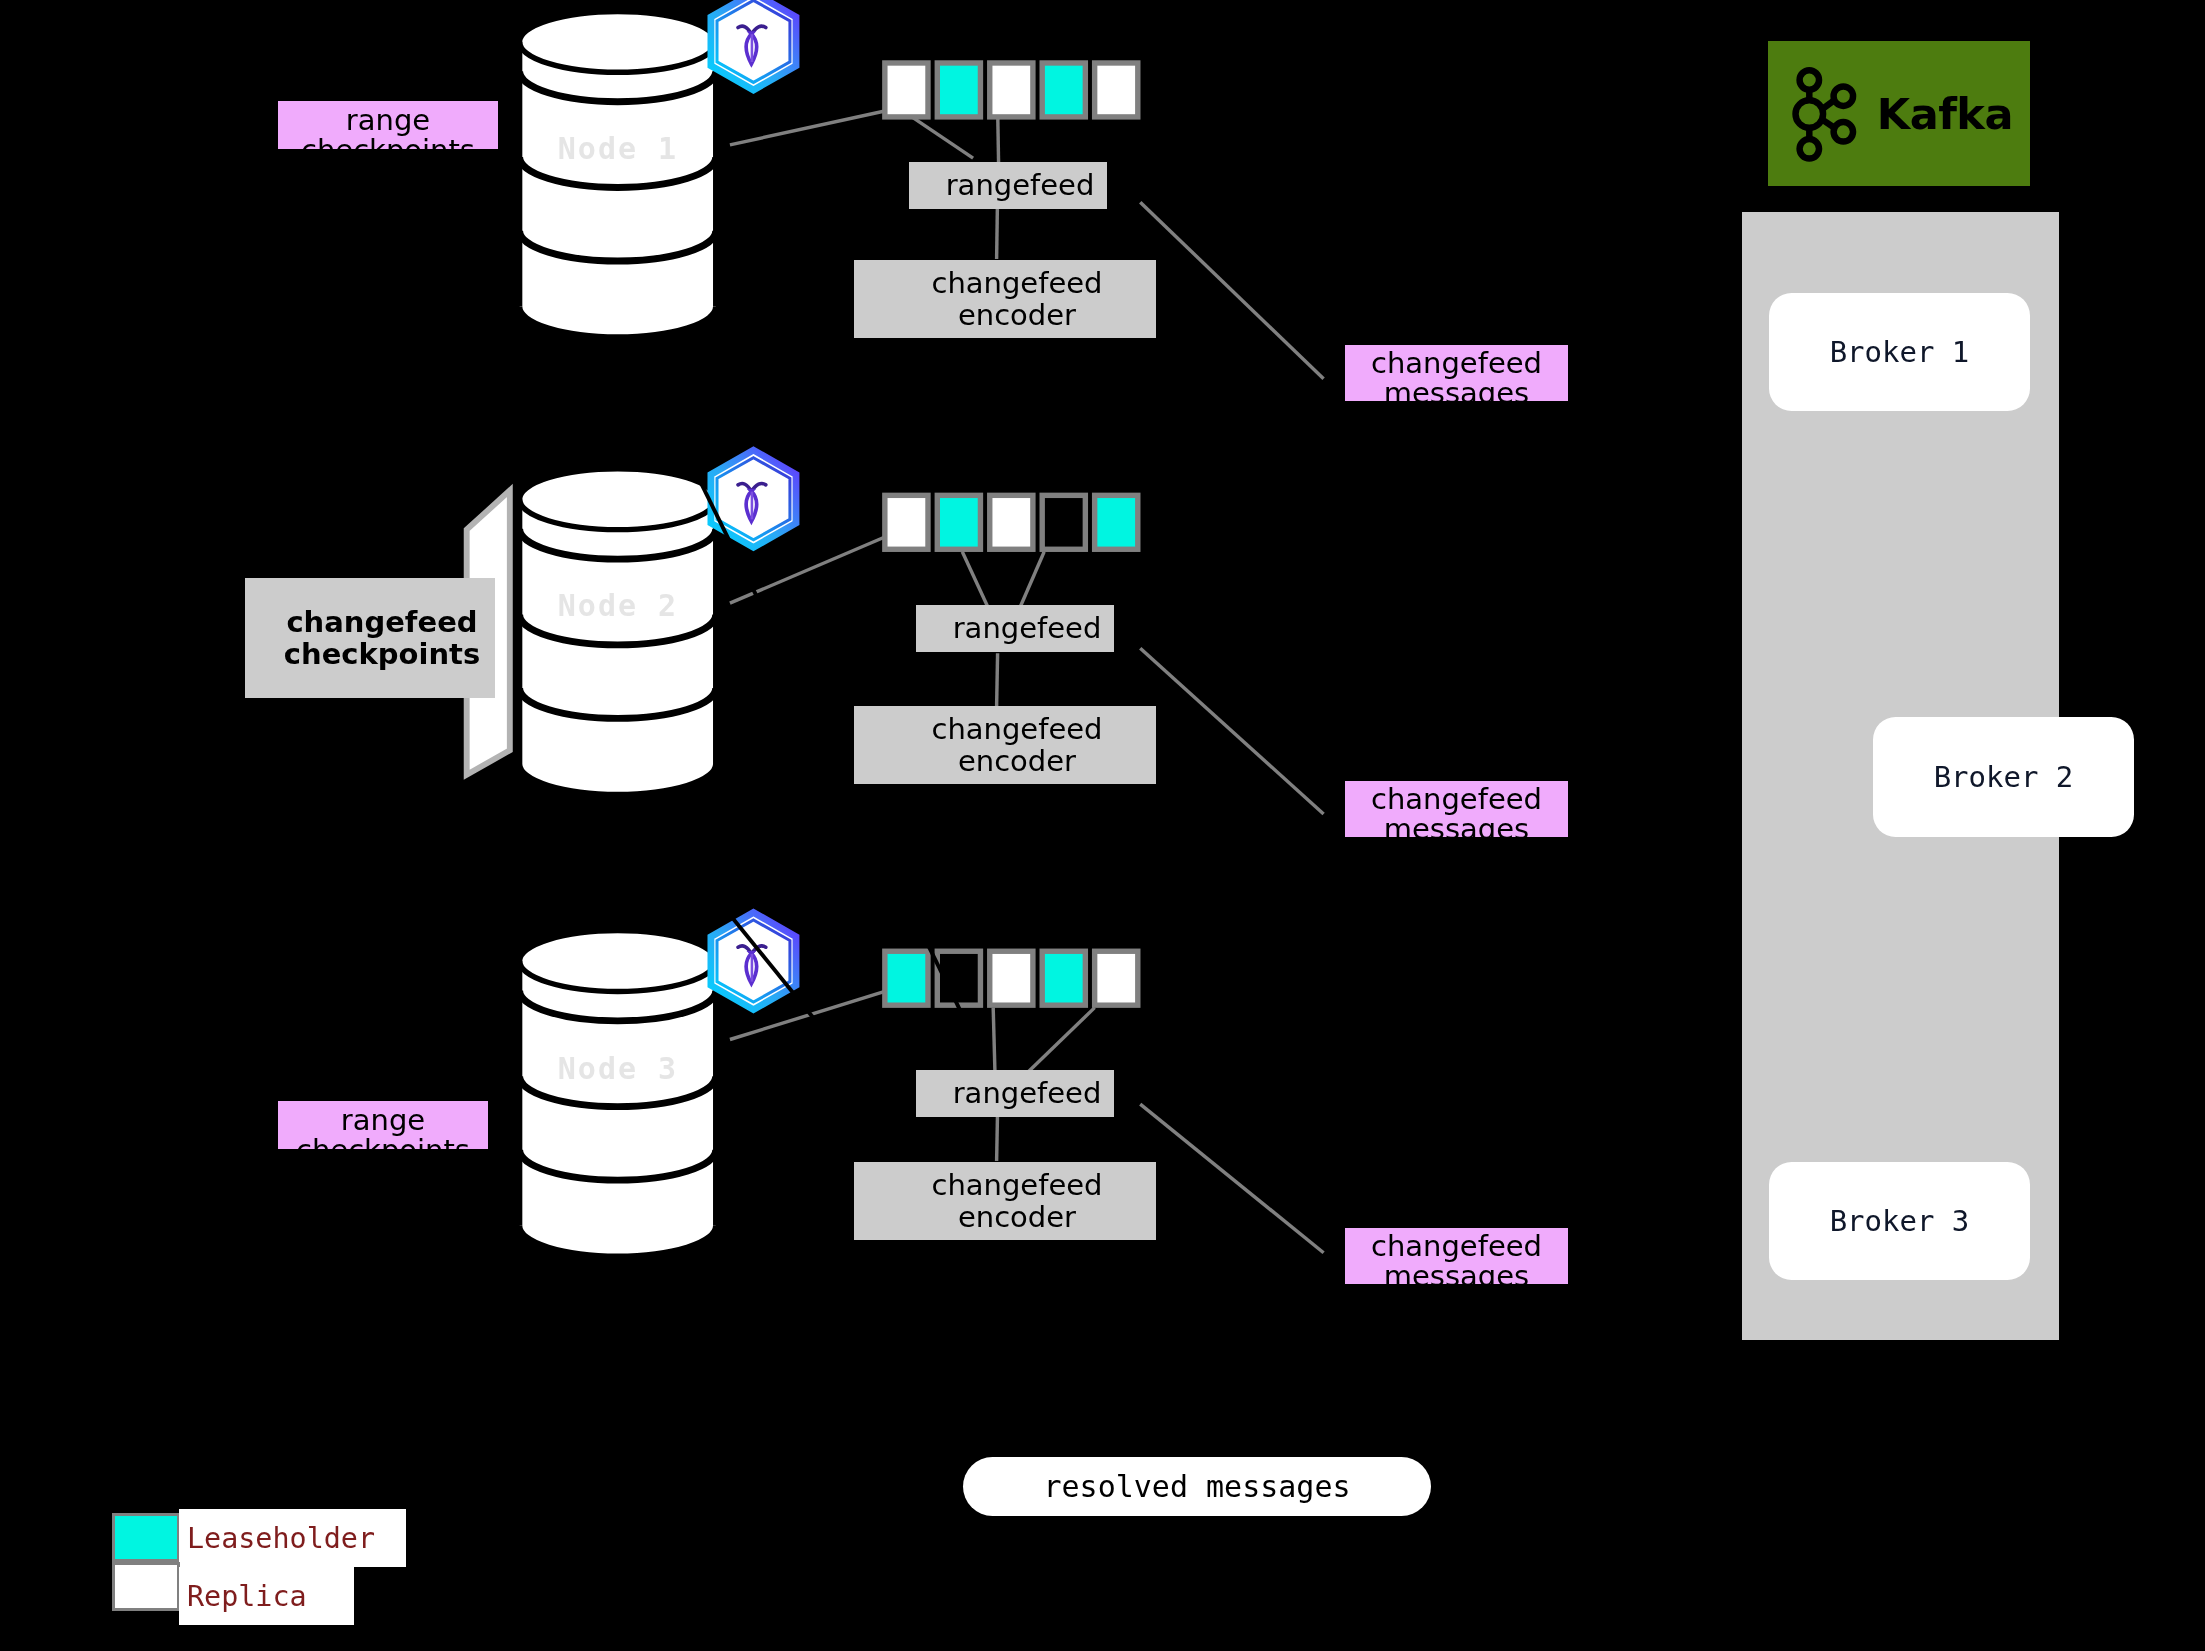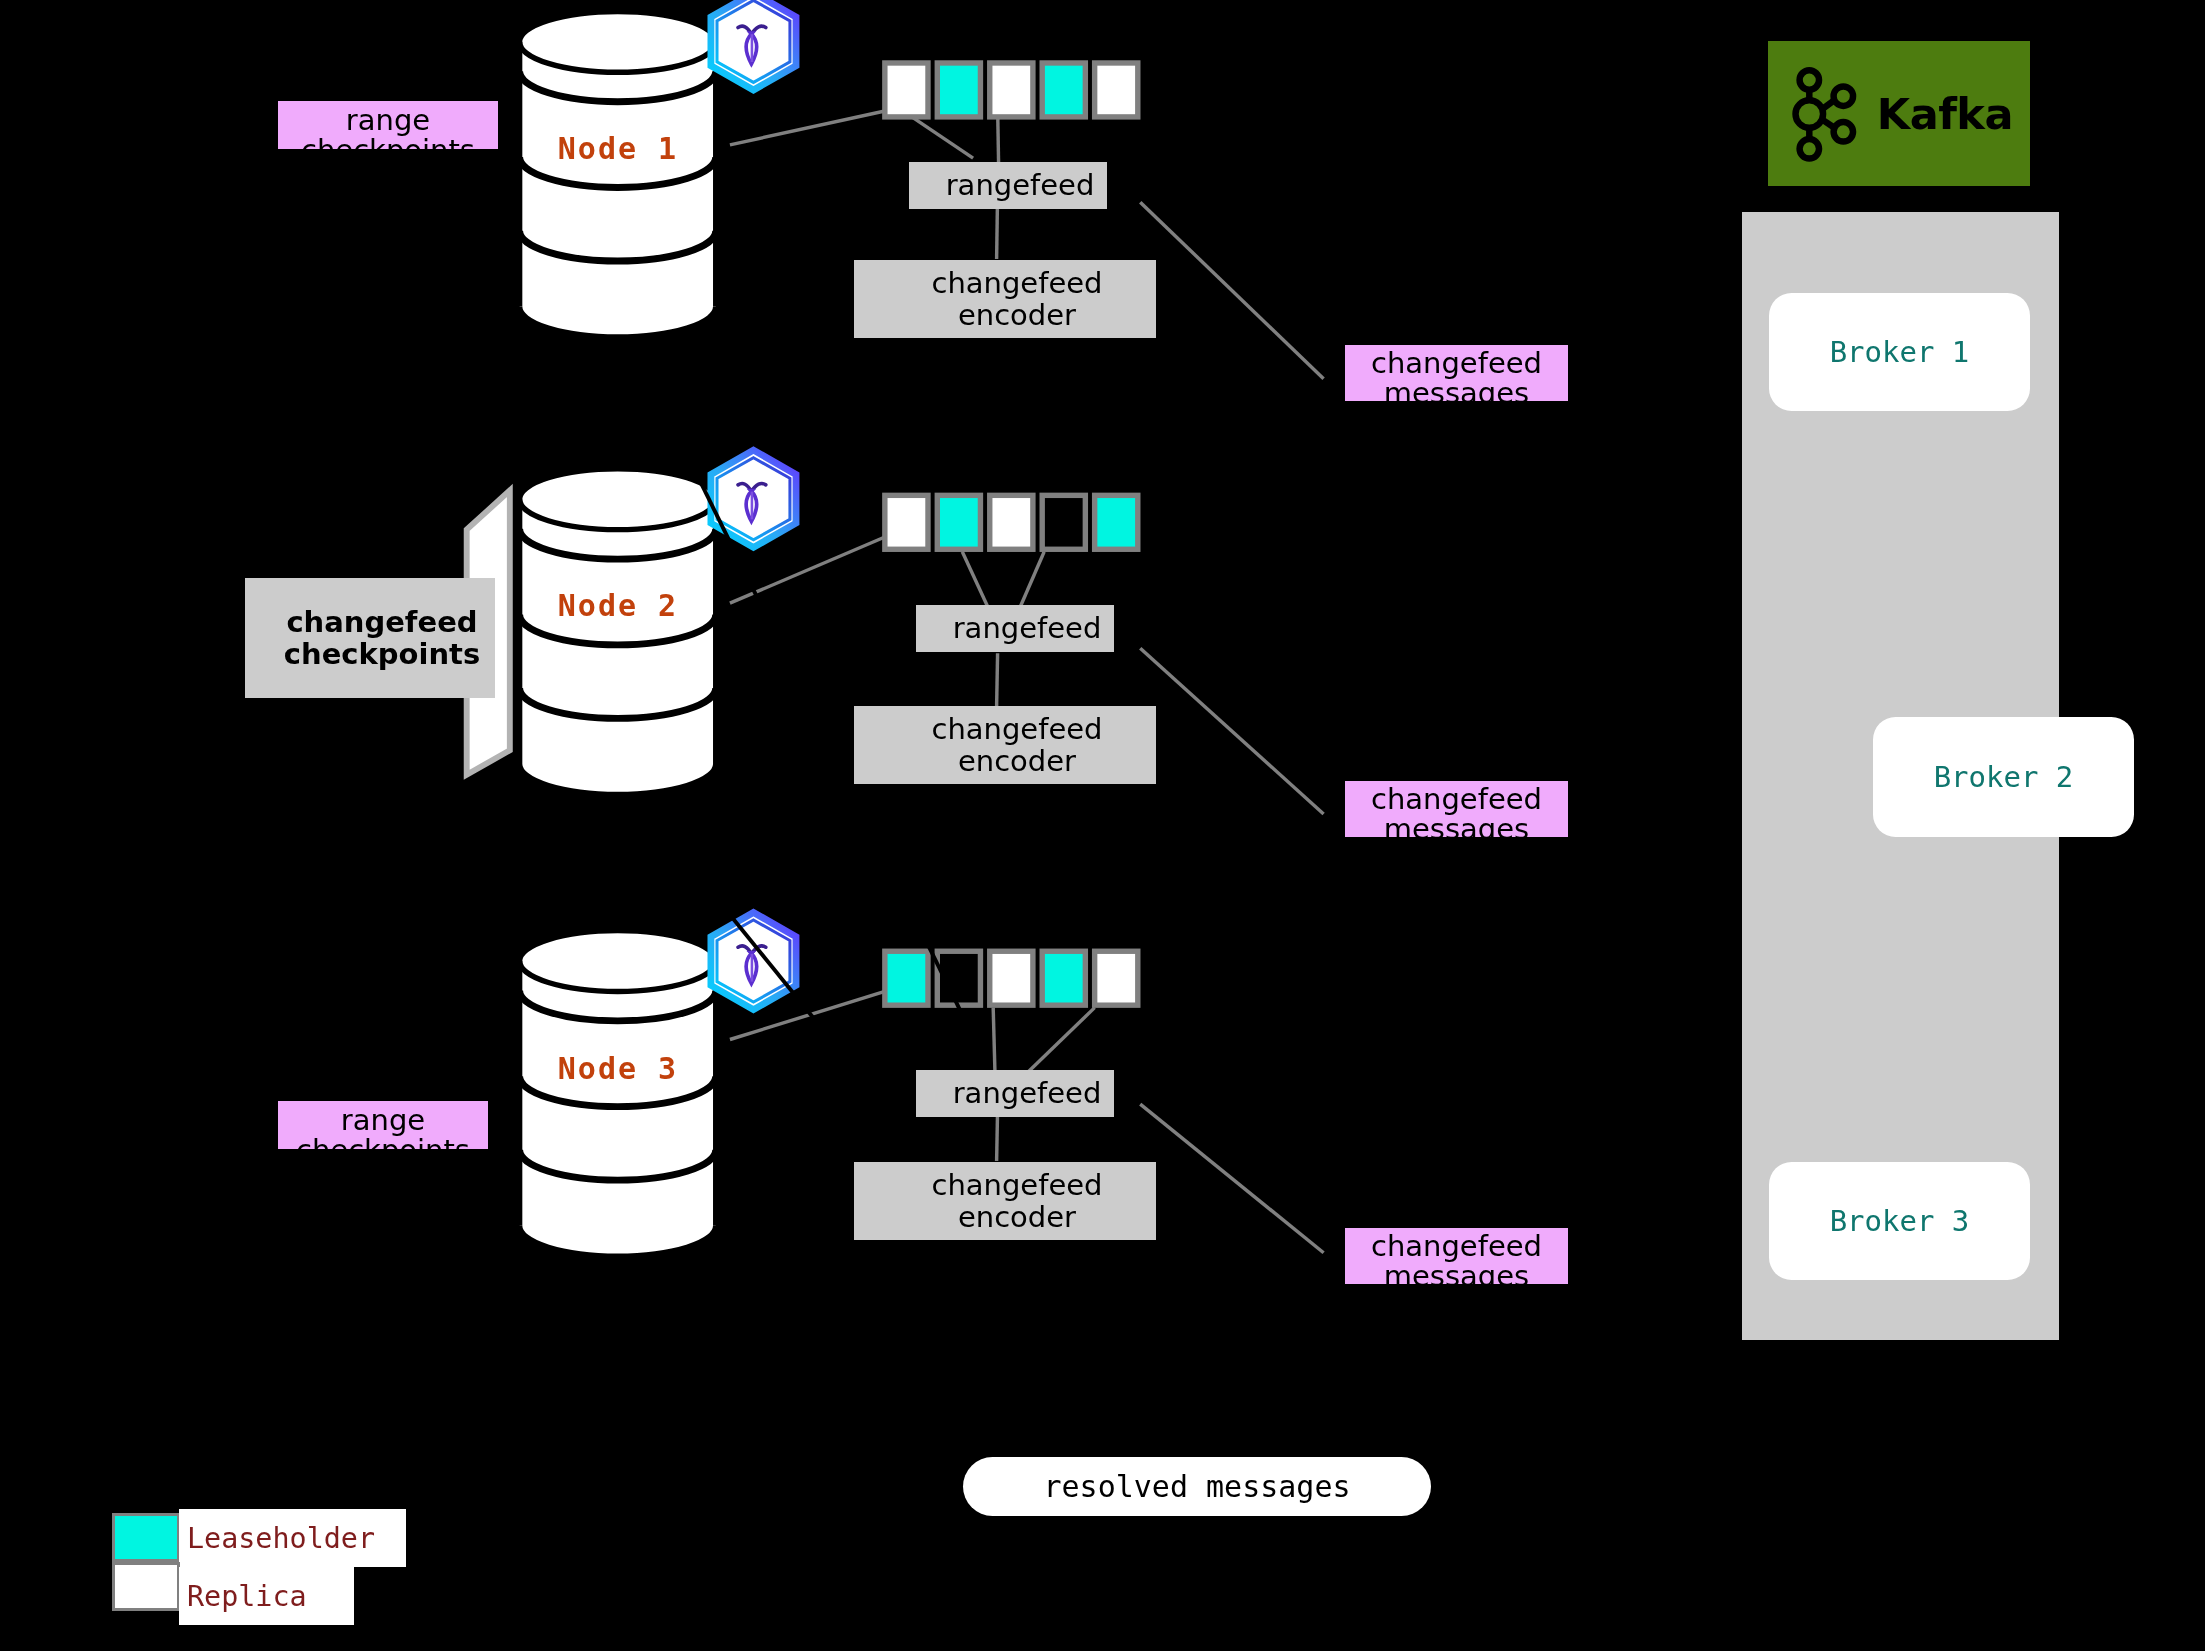--- a/index.html
+++ b/index.html
@@ -31,32 +31,32 @@
     align-items:center;
     justify-content:center;
     text-align:center;
     line-height:1.12;
     font-family:"DejaVu Sans", sans-serif;
     padding-left:24px;
   }
 
   .node-name{
     position:absolute;
-    color:#c2410c;
+    color:#e5e5e5;
     font-family:"DejaVu Sans Mono", monospace;
     font-weight:bold;
     letter-spacing:2px;
     white-space:nowrap;
     text-align:center;
   }
 
   .broker{
     position:absolute;
     background:#ffffff;
-    color:#0f766e;
+    color:#0f172a;
     border-radius:22.6px;
     display:flex;
     align-items:center;
     justify-content:center;
     font-family:"DejaVu Sans Mono", monospace;
     white-space:nowrap;
   }
 
   .kafka-box{
     position:absolute;

